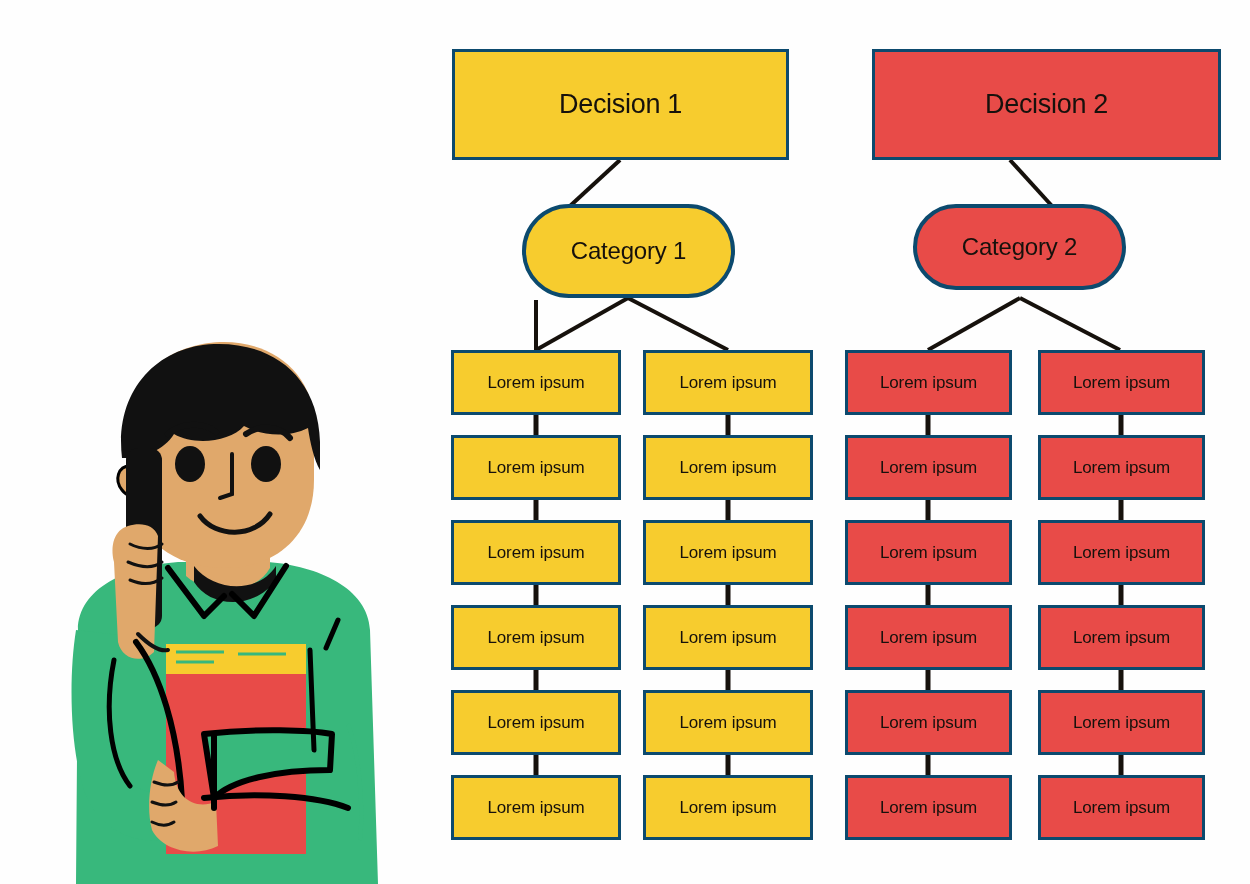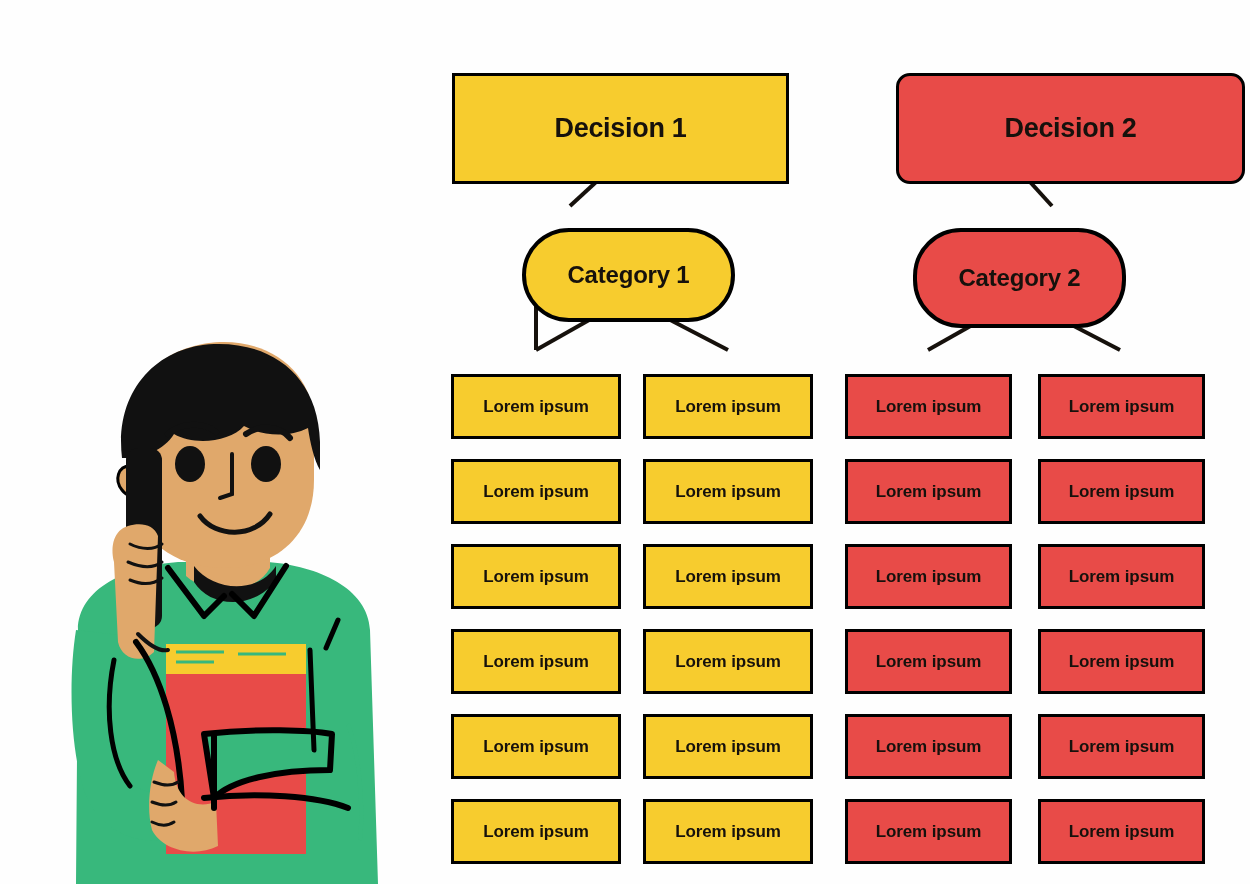--- a/index.html
+++ b/index.html
@@ -57,29 +57,28 @@
     position: absolute;
     left: 0;
     top: 0;
     width: 1250px;
     height: 884px;
     pointer-events: none;
   }
 
   .node {
     position: absolute;
-    border: 3px solid #000000;
+    border: 3px solid #0c4a6e;
     display: flex;
     align-items: center;
     justify-content: center;
     text-align: center;
     color: #16110C;
-    font-weight: bold;
+    font-weight: normal;
     z-index: 3;
-    margin-top: 24px;
   }
 
   .node.decision {
     font-size: 27px;
     letter-spacing: -0.3px;
     border-width: 3px;
   }
 
   .node.category {
     font-size: 24px;
@@ -223,23 +222,23 @@
     <div class="node leaf yellow" style="left:451px; top:690px; width:170px; height:65px;">Lorem ipsum</div>
     <div class="node leaf yellow" style="left:451px; top:775px; width:170px; height:65px;">Lorem ipsum</div>
 
     <div class="node leaf yellow" style="left:643px; top:350px; width:170px; height:65px;">Lorem ipsum</div>
     <div class="node leaf yellow" style="left:643px; top:435px; width:170px; height:65px;">Lorem ipsum</div>
     <div class="node leaf yellow" style="left:643px; top:520px; width:170px; height:65px;">Lorem ipsum</div>
     <div class="node leaf yellow" style="left:643px; top:605px; width:170px; height:65px;">Lorem ipsum</div>
     <div class="node leaf yellow" style="left:643px; top:690px; width:170px; height:65px;">Lorem ipsum</div>
     <div class="node leaf yellow" style="left:643px; top:775px; width:170px; height:65px;">Lorem ipsum</div>
 
-    <div class="node decision red" style="left:896px; top:49px; width:349px; height:111px;border-radius:14px;">Decision 2</div>
-
-    <div class="node category red" style="left:913px; top:204px; width:213px; height:100px;text-align:right;">Category 2</div>
+    <div class="node decision red" style="left:872px; top:49px; width:349px; height:111px;">Decision 2</div>
+
+    <div class="node category red" style="left:913px; top:204px; width:213px; height:86px;text-align:right;">Category 2</div>
 
     <div class="node leaf red" style="left:845px; top:350px; width:167px; height:65px;">Lorem ipsum</div>
     <div class="node leaf red" style="left:845px; top:435px; width:167px; height:65px;">Lorem ipsum</div>
     <div class="node leaf red" style="left:845px; top:520px; width:167px; height:65px;">Lorem ipsum</div>
     <div class="node leaf red" style="left:845px; top:605px; width:167px; height:65px;">Lorem ipsum</div>
     <div class="node leaf red" style="left:845px; top:690px; width:167px; height:65px;">Lorem ipsum</div>
     <div class="node leaf red" style="left:845px; top:775px; width:167px; height:65px;">Lorem ipsum</div>
 
     <div class="node leaf red" style="left:1038px; top:350px; width:167px; height:65px;">Lorem ipsum</div>
     <div class="node leaf red" style="left:1038px; top:435px; width:167px; height:65px;">Lorem ipsum</div>

